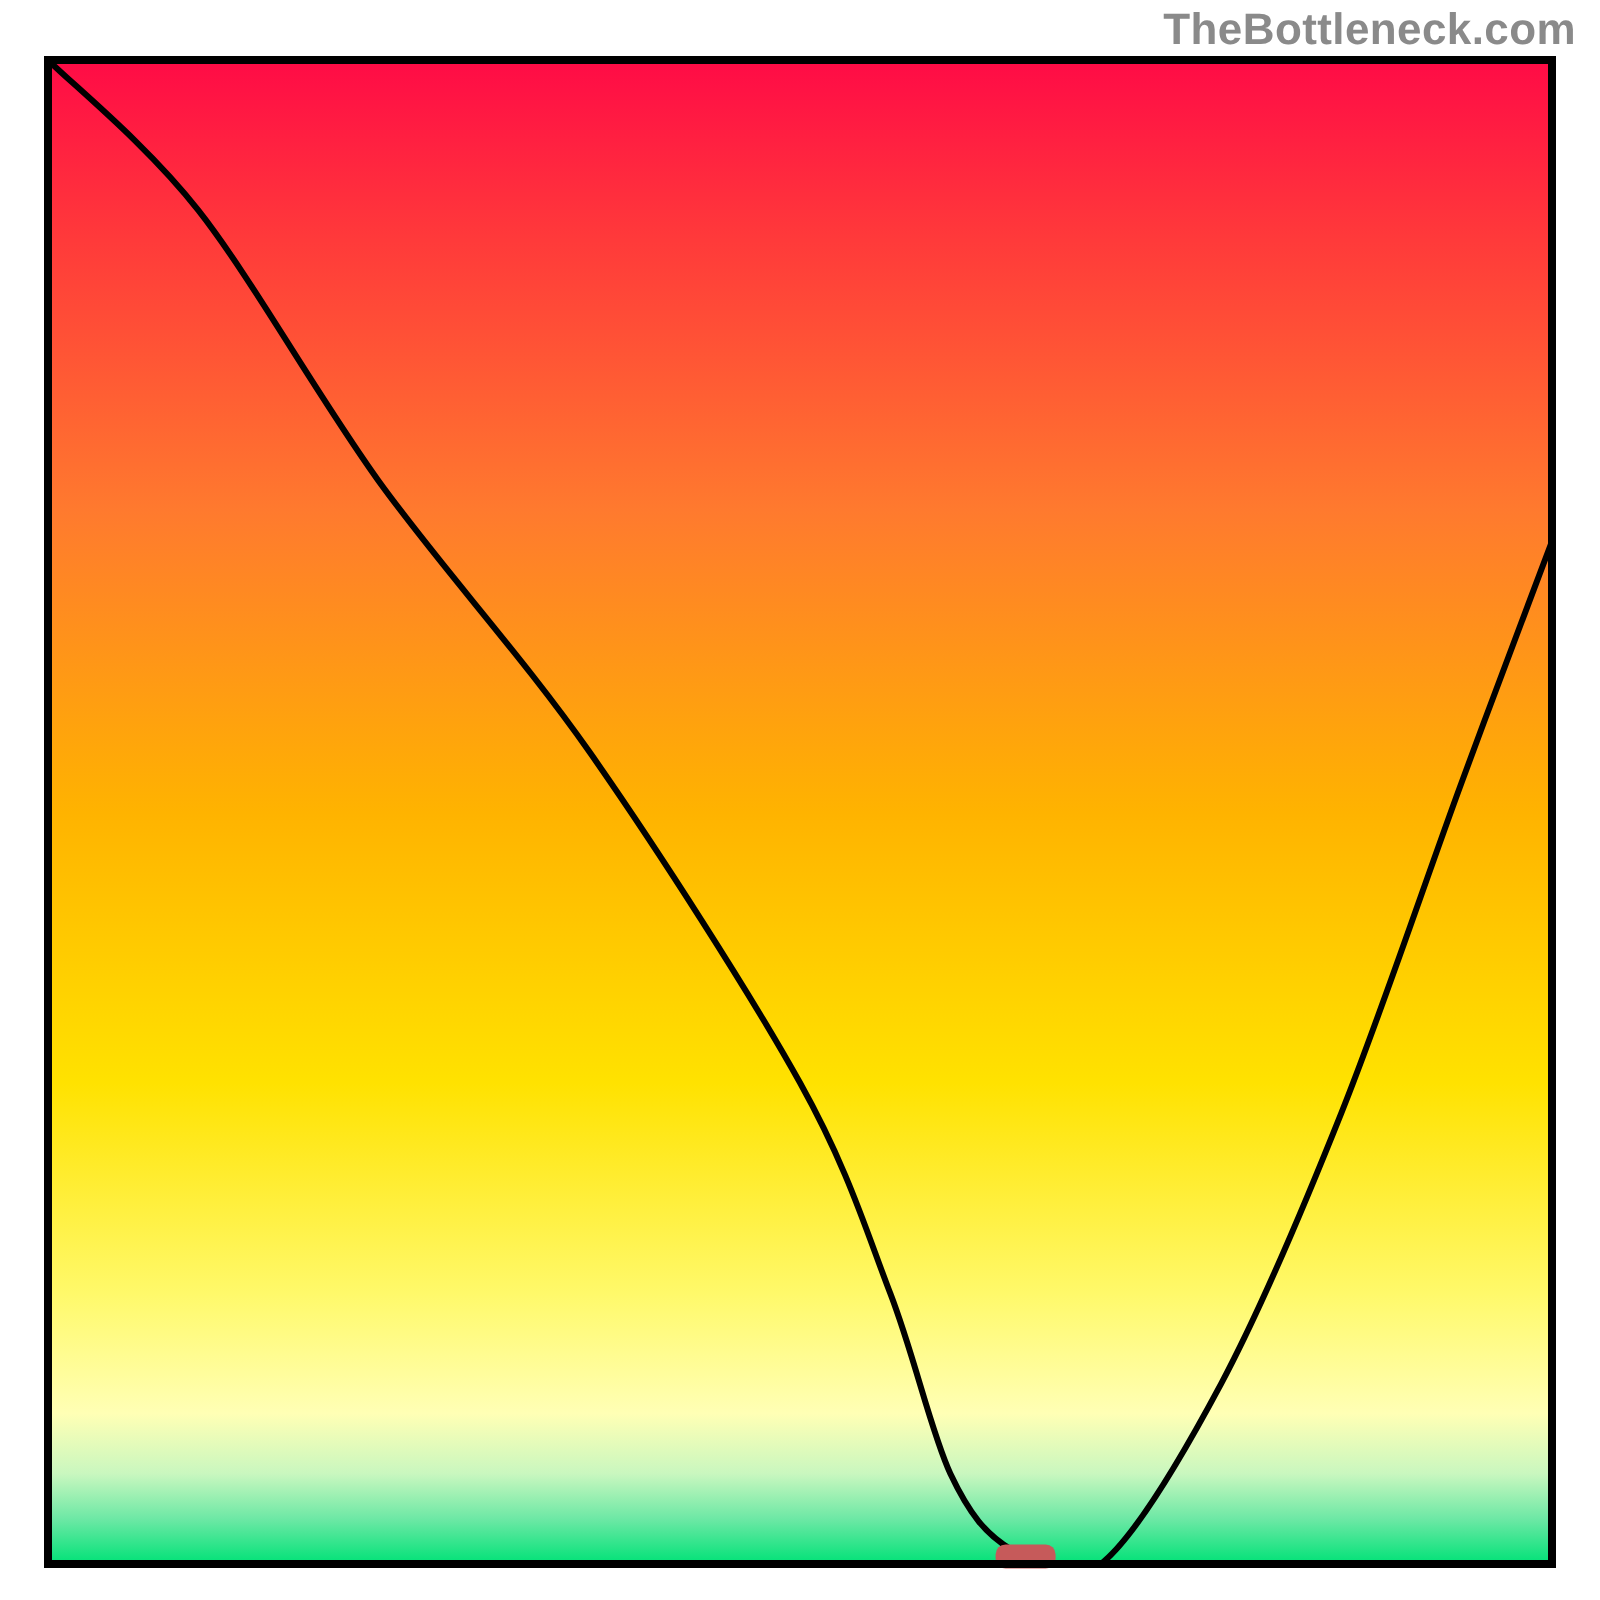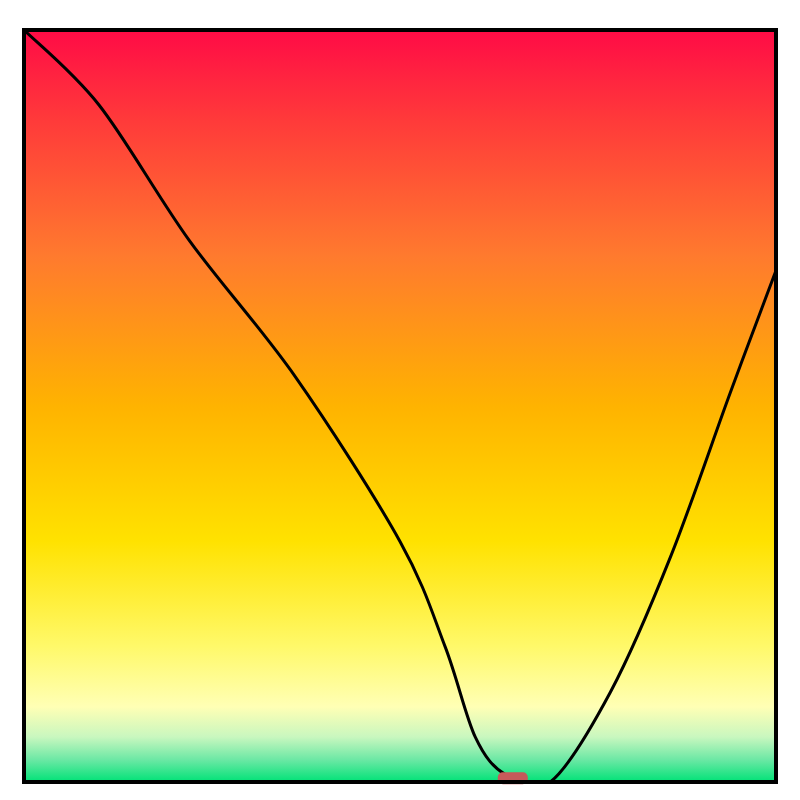--- a/index.html
+++ b/index.html
@@ -43,20 +43,21 @@
   .series {
     fill: none;
     stroke: #000000;
     stroke-width: 3;
   }
 </style>
 </head>
 <body>
 
 <div class="wrap">
+  <div class="attribution">TheBottleneck.com</div>
 
   <svg class="chart" viewBox="0 0 800 800" preserveAspectRatio="none">
     <defs>
       <linearGradient id="bg-grad" x1="0" y1="0" x2="0" y2="1">
           <stop offset="0.00%" stop-color="#ff0b46"></stop>
           <stop offset="12.00%" stop-color="#ff3a3a"></stop>
           <stop offset="30.00%" stop-color="#ff7a2e"></stop>
           <stop offset="50.00%" stop-color="#ffb300"></stop>
           <stop offset="68.00%" stop-color="#ffe200"></stop>
           <stop offset="82.00%" stop-color="#fff96a"></stop>

